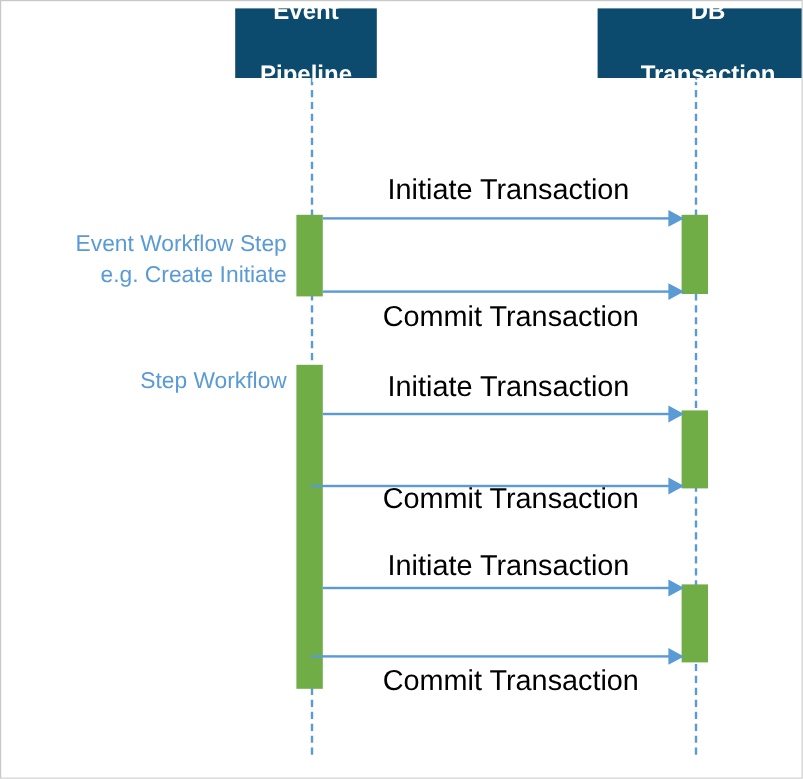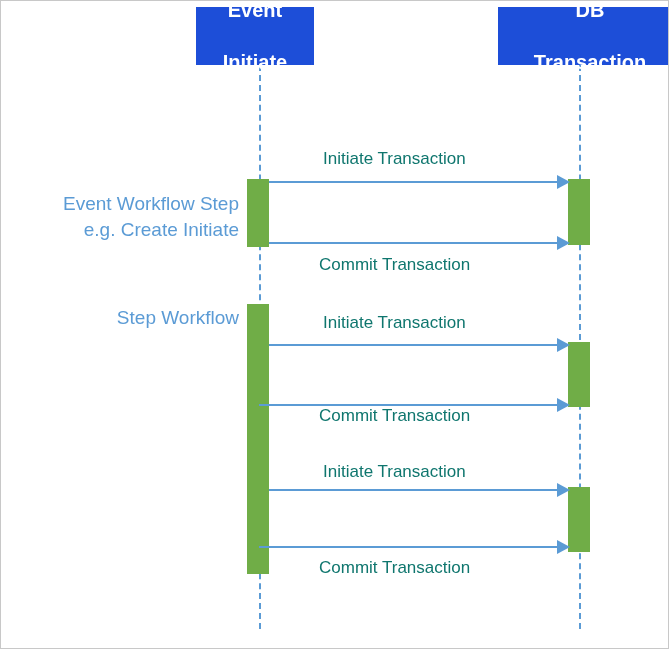--- a/index.html
+++ b/index.html
@@ -15,21 +15,21 @@
     position: relative;
     width: 669px;
     height: 649px;
     background: #ffffff;
     border: 1px solid #c8c8c8;
     box-sizing: border-box;
     overflow: hidden;
   }
   .lifeline-header {
     position: absolute;
-    background: #1d4ed8;
+    background: #0c4a6e;
     color: #ffffff;
     font-weight: bold;
     font-size: 20px;
     line-height: 26px;
     text-align: center;
     display: flex;
     align-items: center;
     justify-content: center;
     box-sizing: border-box;
     padding: 2px 4px;
@@ -56,22 +56,22 @@
   .msg-head {
     position: absolute;
     width: 0;
     height: 0;
     border-top: 7px solid transparent;
     border-bottom: 7px solid transparent;
     border-left: 13px solid #5B9BD5;
   }
   .msg-label {
     position: absolute;
-    color: #0f766e;
-    font-size: 17px;
+    color: #000000;
+    font-size: 24px;
     line-height: 23px;
     white-space: nowrap;
   }
   .side-note {
     position: absolute;
     color: #5B9BD5;
     font-size: 19px;
     line-height: 26px;
     text-align: right;
     white-space: nowrap;
@@ -84,21 +84,21 @@
 <body>
 
 <div id="canvas">
 
   <div class="lifeline-line" style="left:258px; top:64px; height:564px;"></div>
   <div class="lifeline-line" style="left:578px; top:64px; height:564px;"></div>
 
   <div class="lifeline-header" style="left:195px; top:6px; width:118px; height:58px;">
     <span>
       <span>Event</span><br>
-      <span>Initiate</span>
+      <span>Pipeline</span>
     </span>
   </div>
 
   <div class="lifeline-header" style="left:497px; top:6px; width:184px; height:58px;">
     <span>
       <span>DB</span><br>
       <span>Transaction</span>
     </span>
   </div>
 

